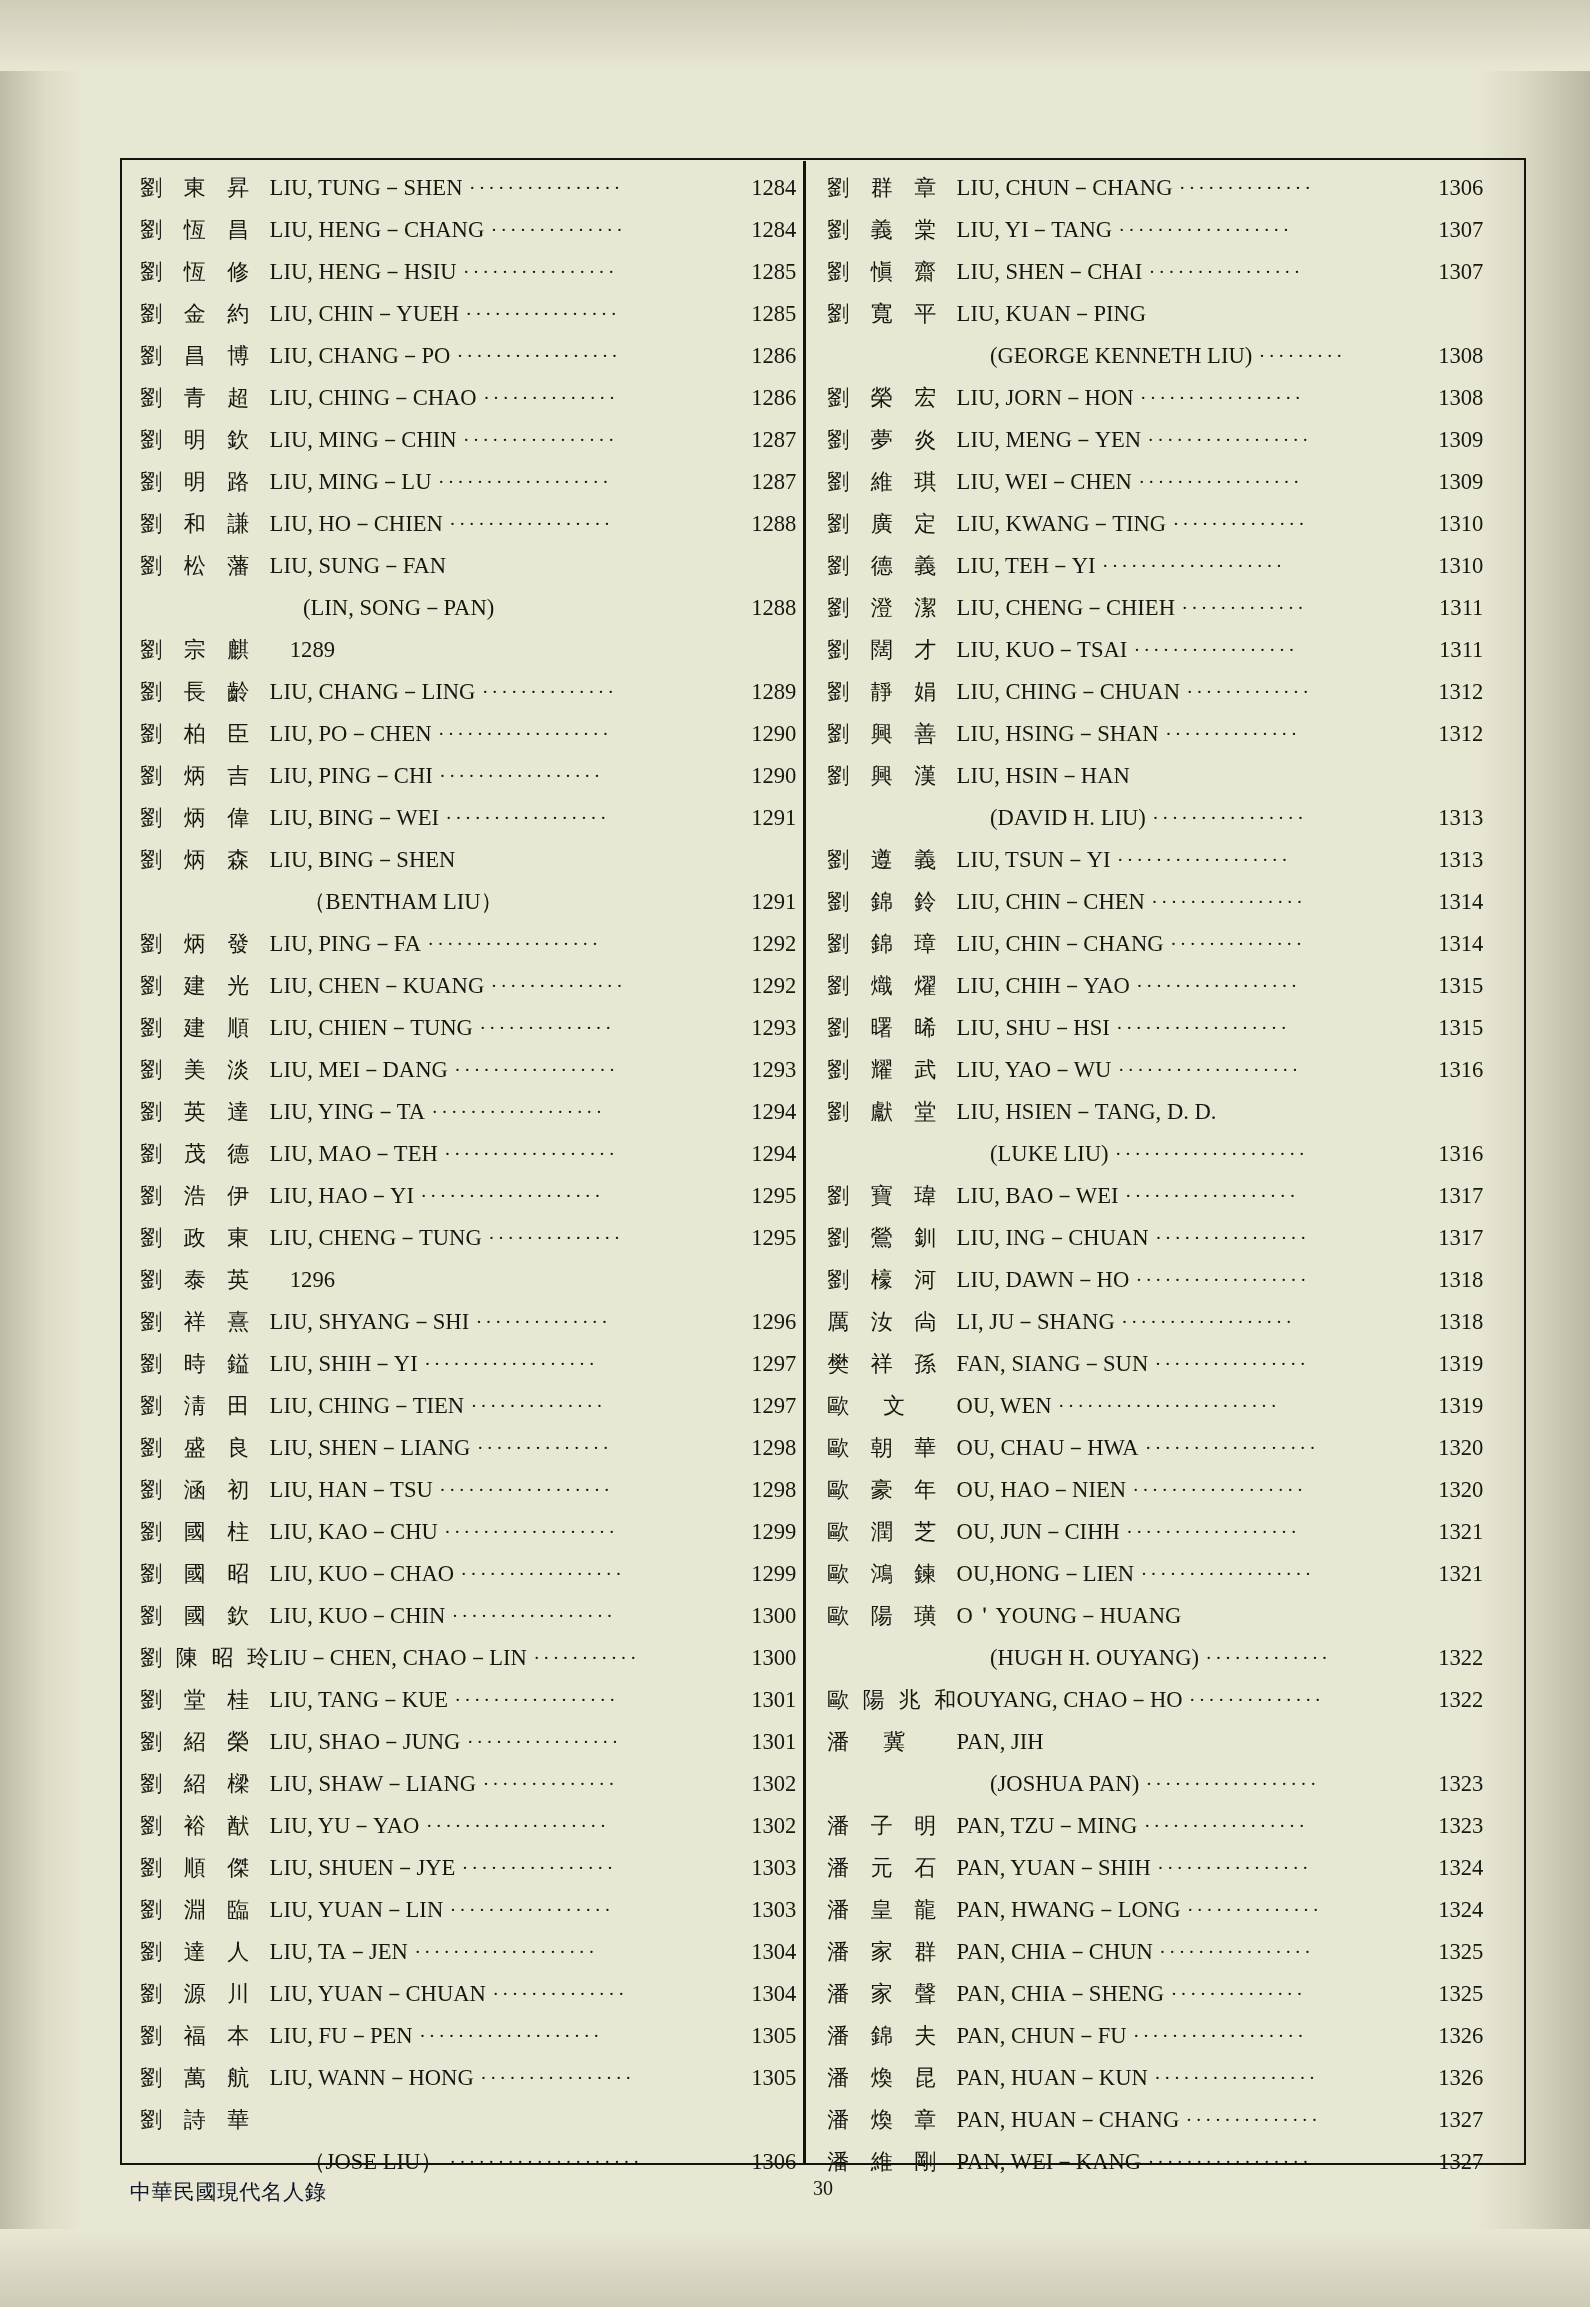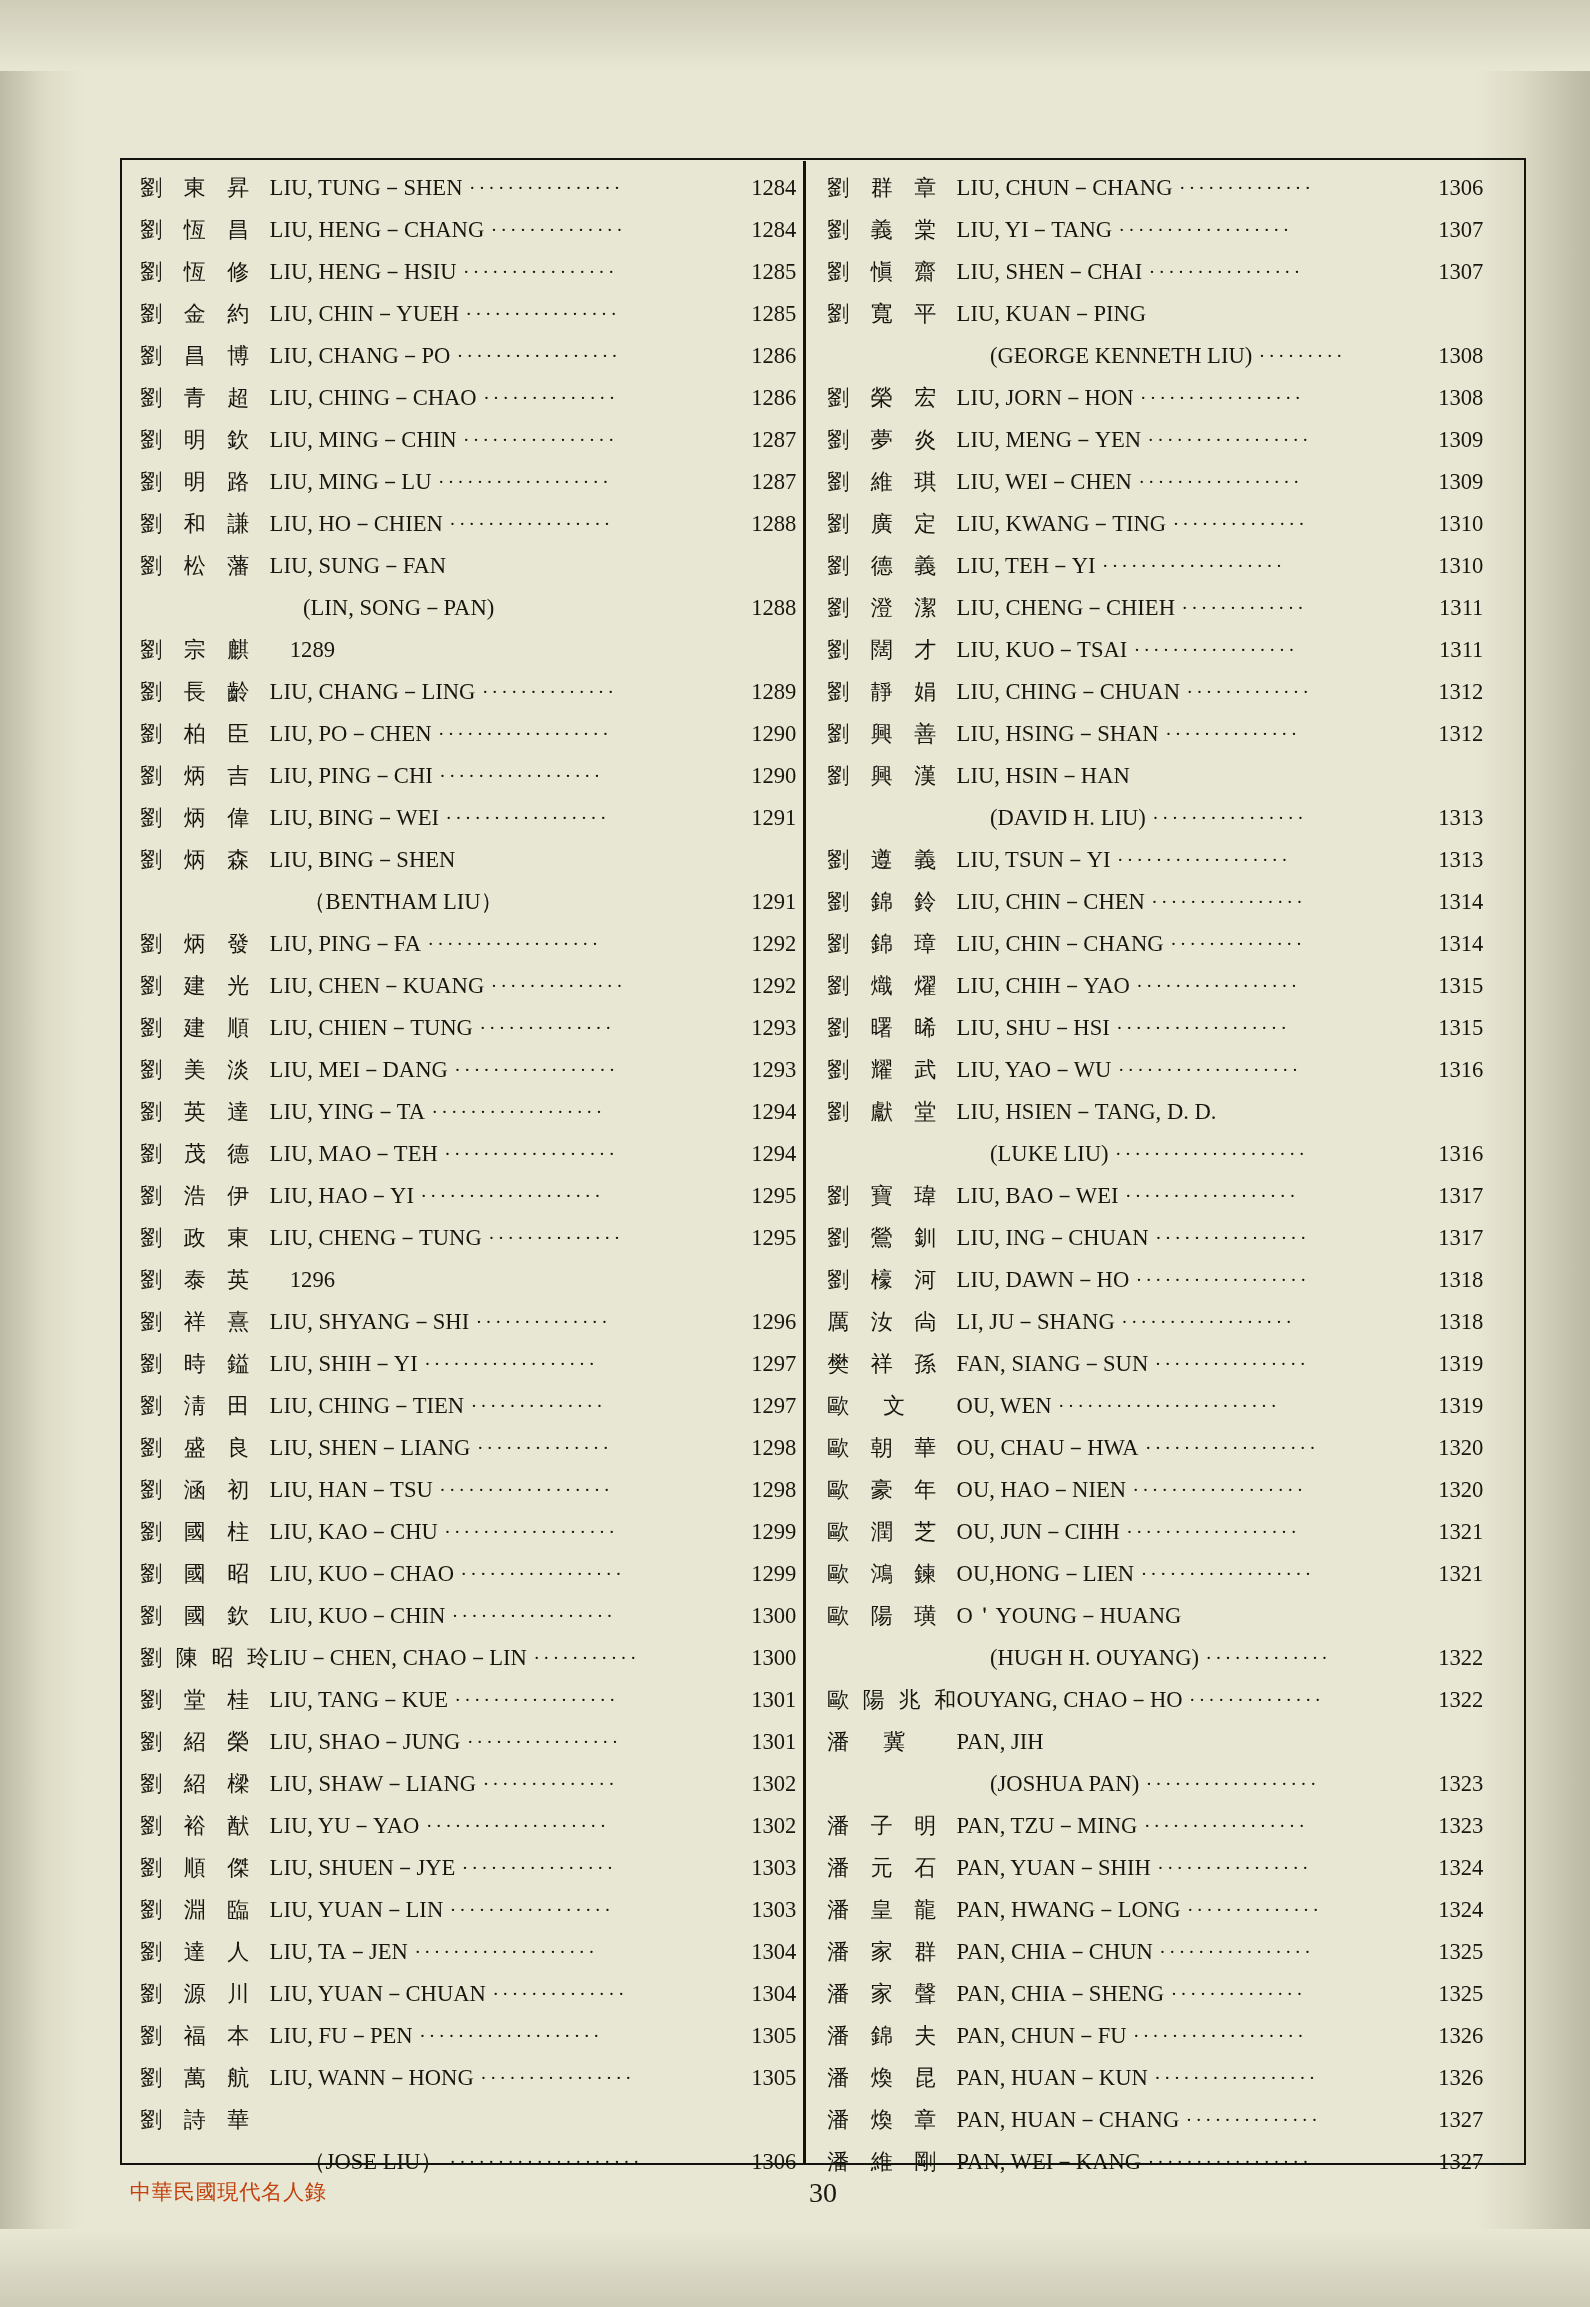--- a/index.html
+++ b/index.html
@@ -127,29 +127,29 @@
     position: absolute;
     left: 120px;
     top: 2177px;
     width: 1406px;
     display: flex;
     align-items: baseline;
   }
   .footer-title {
     font-family: Liberation Mono, monospace;
     font-size: 21.3px;
-    color: #c2410c;
+    color: #0f172a;
     padding-left: 9.7px;
     letter-spacing: 0.6px;
   }
   .footer-page {
     position: absolute;
     left: 0; right: 0;
     text-align: center;
-    font-size: 28px;
+    font-size: 20px;
     color: #17170f;
     font-family: "Liberation Serif", serif;
   }
 </style>
 </head>
 <body>
 
 <div class="page">
   <div class="page-shade-left"></div>
   <div class="page-shade-right"></div>

